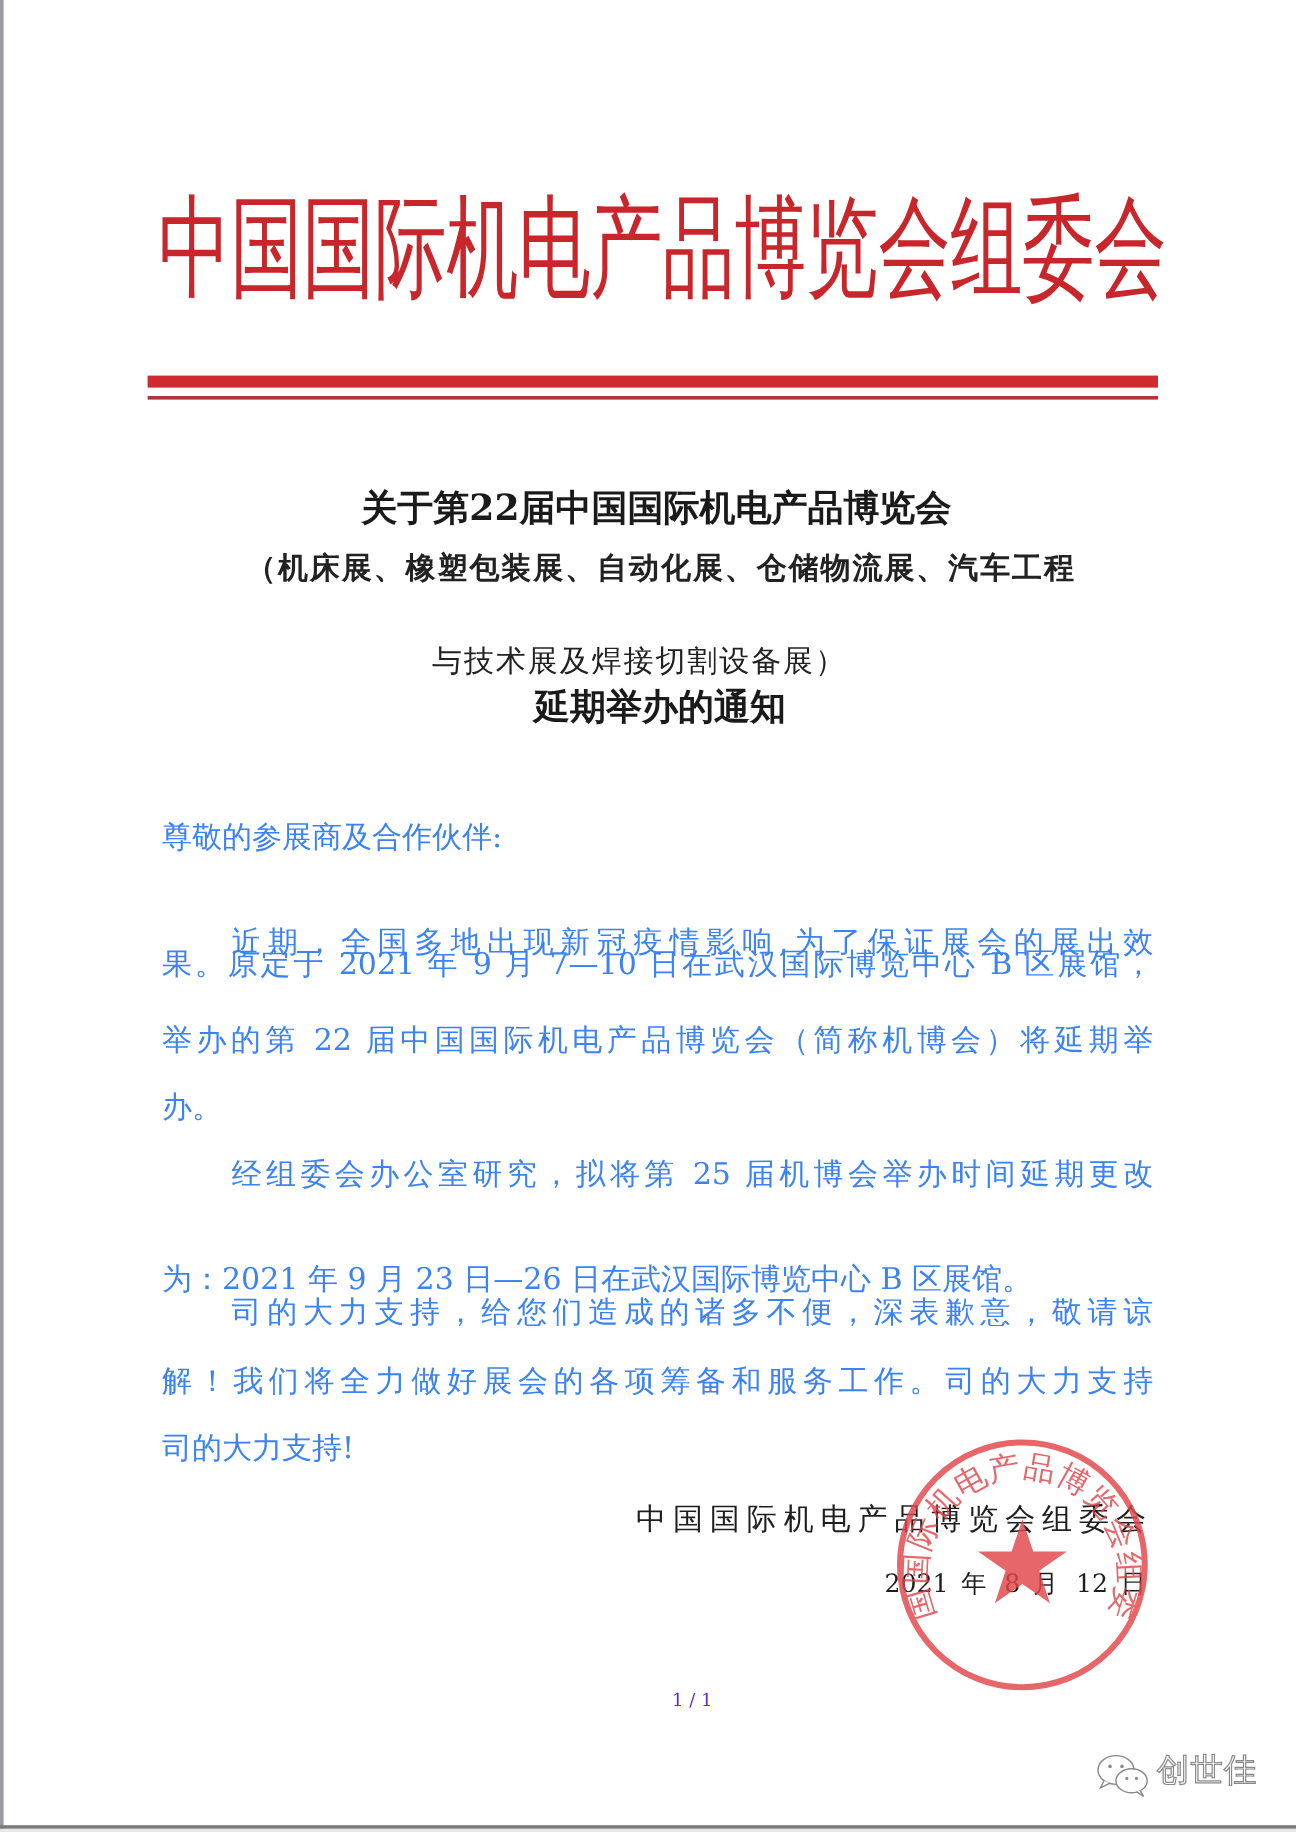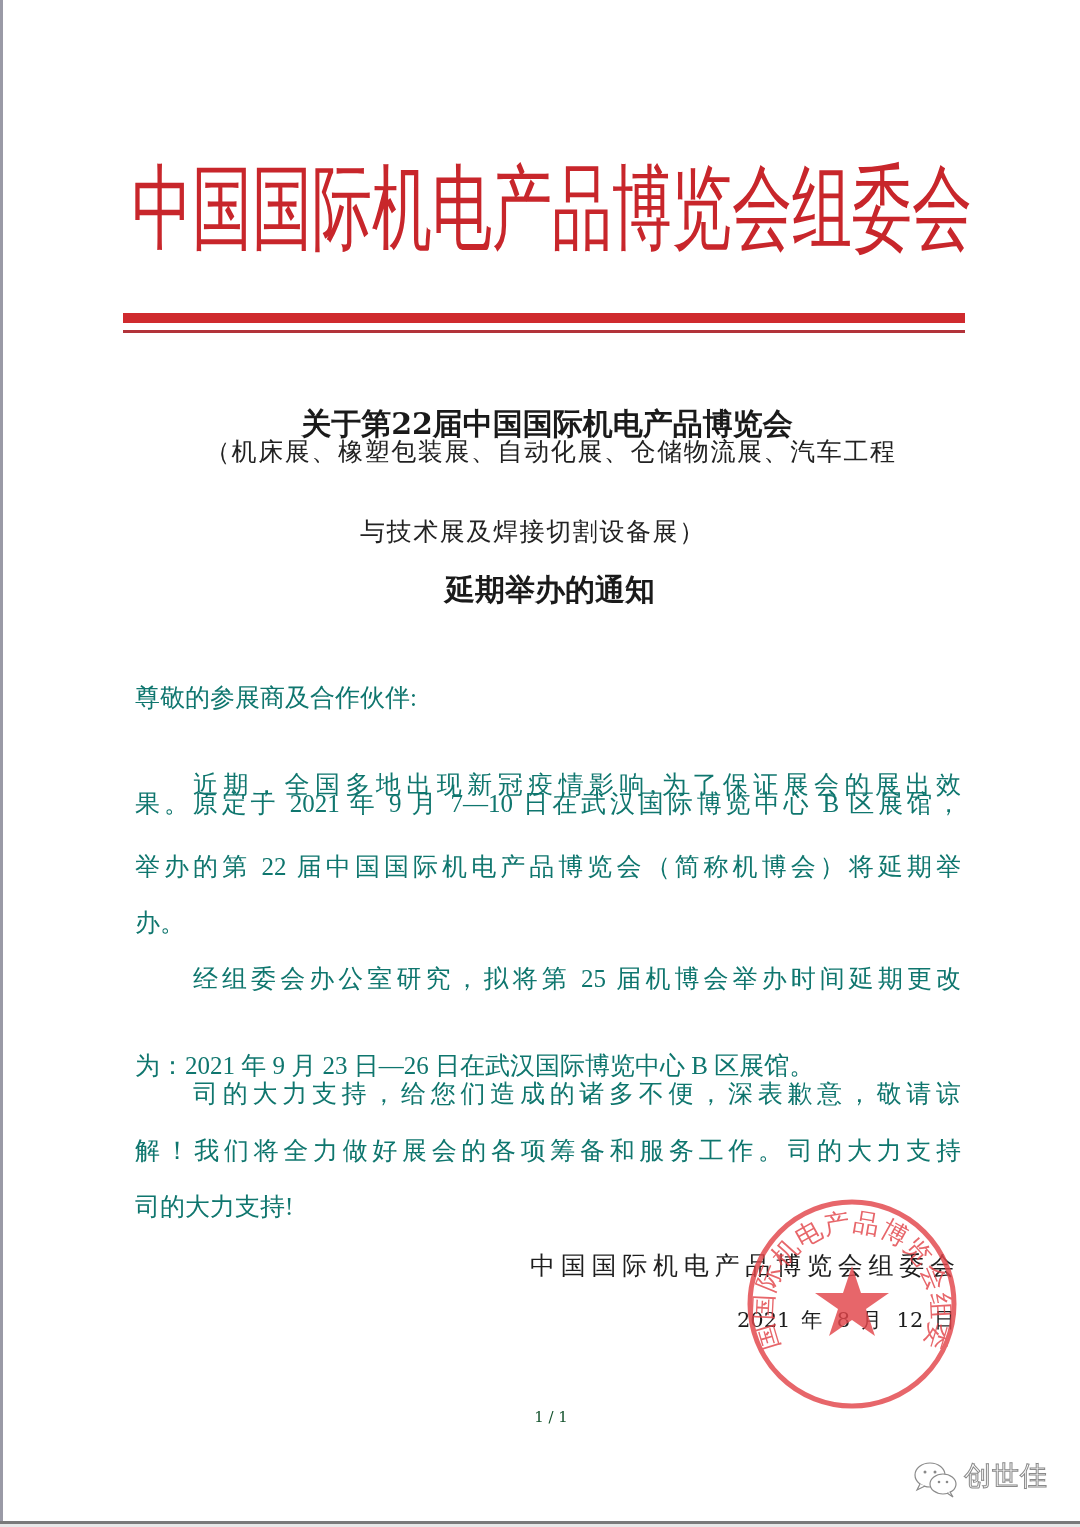--- a/index.html
+++ b/index.html
@@ -28,47 +28,47 @@
     .doc-title {
       position: absolute; left: 0; width: 1080px; text-align: center;
       font-weight: bold; font-size: 30px; line-height: 1; color: #1a1a1a;
     }
     .t1 { top: 409px; left: 7px; }
     .t4 { top: 575px; left: 10px; }
     .sub {
       position: absolute; font-size: 25px; line-height: 1; color: #222;
       white-space: nowrap; letter-spacing: 1.6px;
     }
-    .s2 { top: 439px; left: 205px; }
-    .s3 { top: 519px; left: 360px; font-family: Liberation Serif, serif; }
+    .s2 { top: 461px; left: 205px; font-weight: bold; }
+    .s3 { top: 539px; left: 360px; font-family: Liberation Serif, serif; }
 
     .body-line {
       position: absolute; left: 135px; width: 826px;
-      font-size: 25px; line-height: 1; color: #0f766e; white-space: nowrap;
-      text-align: justify; text-align-last: justify; font-family: Liberation Serif, serif;
+      font-size: 25px; line-height: 1; color: #3b82f6; white-space: nowrap;
+      text-align: justify; text-align-last: justify;
     }
     .body-line.last { text-align-last: left; }
     .body-line.indent { left: 193px; width: 768px; }
 
     .sign {
       position: absolute; left: 530px; top: 1253px; width: 425px;
       font-size: 25px; line-height: 1; color: #1e1e1e; white-space: nowrap;
       display: flex; justify-content: space-between;
     }
     .date {
       position: absolute; left: 737px; top: 1310px; width: 218px;
       font-size: 21px; line-height: 1; color: #1e1e1e; white-space: nowrap;
       text-align: justify; text-align-last: justify;
     }
 
     .seal { position: absolute; left: 744px; top: 1196px; width: 216px; height: 216px; opacity: 0.82; }
 
     .page-num {
-      position: absolute; left: 528px; top: 1410px; width: 46px; text-align: center;
-      font-size: 15px; color: #14532d; line-height: 1;
+      position: absolute; left: 560px; top: 1410px; width: 46px; 
+      font-size: 15px; color: #6d28d9; line-height: 1;
     }
 
     .wm-icon { position: absolute; left: 912px; top: 1460px; width: 48px; height: 40px; }
     .wm-text {
       position: absolute; left: 964px; top: 1462px;
       font-family: "DejaVu Sans", "Liberation Sans", sans-serif;
       font-size: 27px; line-height: 1; color: #ffffff;
       -webkit-text-stroke: 1px #8a8a8a; letter-spacing: 1px;
     }
   </style>

